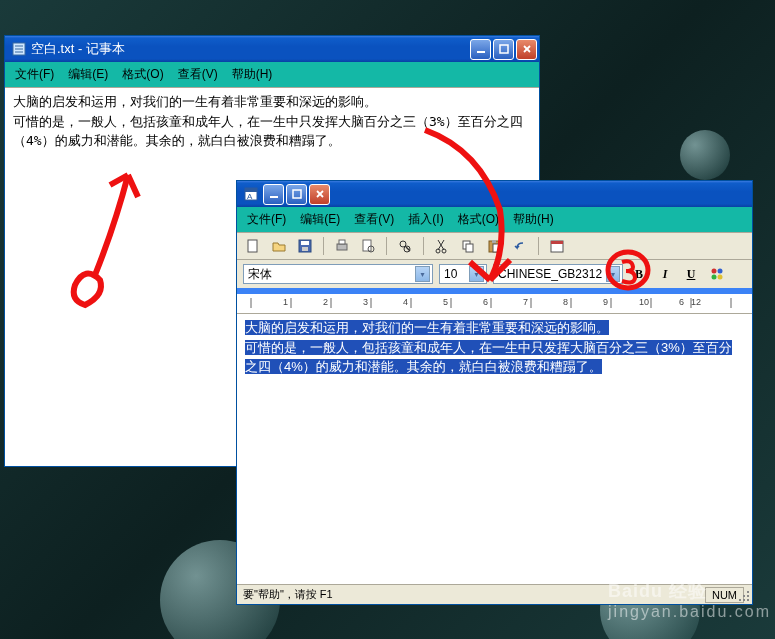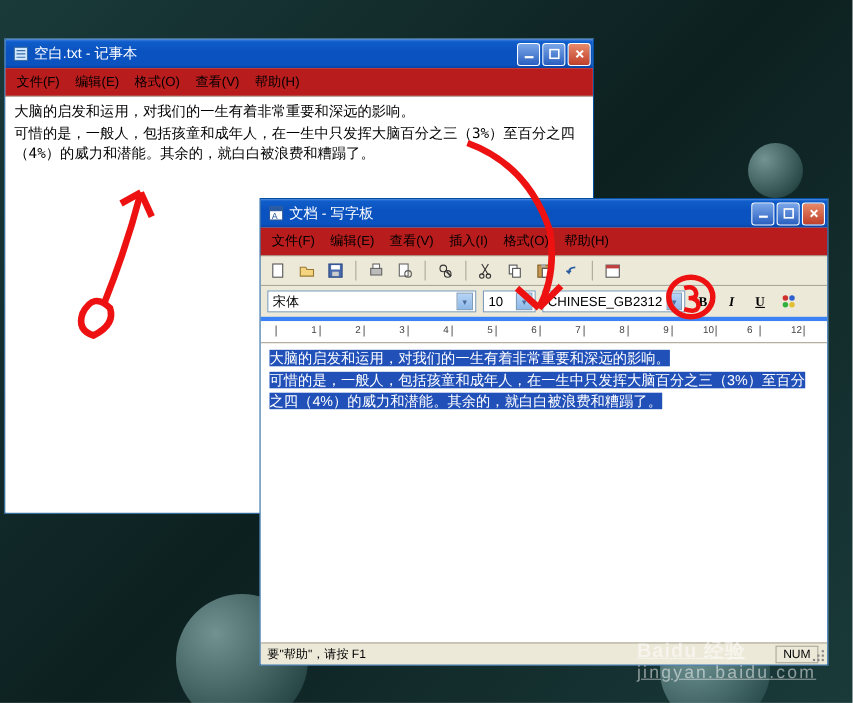--- a/index.html
+++ b/index.html
@@ -42,21 +42,21 @@
   border: 1px solid #fff;
   border-radius: 3px;
   color: #fff;
   font-size: 11px;
   display: flex; align-items: center; justify-content: center;
   cursor: pointer;
 }
 .winbtn.close { background: linear-gradient(to bottom, #e88a6a, #c0402a); }
 
 .menubar {
-  background: #b91c1c;
+  background: #14b8a6;
   padding: 2px 4px;
   display: flex;
   gap: 2px;
   font-size: 12px;
   color: #000;
   border-bottom: 1px solid #aca899;
 }
 .menuitem { padding: 2px 6px; cursor: pointer; }
 
 .toolbar {
@@ -73,21 +73,21 @@
   cursor: pointer;
 }
 .tsep { width: 1px; height: 18px; background: #aca899; margin: 0 2px; }
 
 .formatbar {
   background: #ece9d8;
   padding: 4px 6px;
   display: flex;
   align-items: center;
   gap: 6px;
-  border-bottom: 4px solid #3b82f6;
+  border-bottom: 6px solid #3b82f6;
 }
 .combo {
   background: #fff; border: 1px solid #7f9db9;
   height: 20px; display: flex; align-items: center;
   padding: 0 2px 0 4px; font-size: 12px;
 }
 .combo .arrow { background: linear-gradient(#b6d4f6,#8db8e8); width:15px; height:16px; margin-left:4px; display:flex; align-items:center; justify-content:center; font-size:8px; color:#4a6a9a; border:1px solid #7f9db9; }
 .fmtbtn { width: 20px; height: 20px; display:flex; align-items:center; justify-content:center; cursor:pointer; font-weight:bold; font-family:"Times New Roman",serif; }
 
 .ruler {
@@ -108,21 +108,21 @@
 .statusbar {
   height: 20px; background: #ece9d8; border-top: 1px solid #aca899;
   display:flex; align-items:center; padding:0 6px; font-size:11px;
 }
 .statusbar .cell { border:1px solid #aca899; padding:1px 6px; margin-right:2px; }
 .statusbar .spacer { flex:1; }
 
 .resize-grip { position:absolute; right:1px; bottom:1px; width:14px; height:14px; }
 
 .annot { position:absolute; pointer-events:none; }
-.watermark { position:absolute; right:33px; bottom:18px; color:rgba(255,255,255,0.5); font-size:18px; font-weight:bold; letter-spacing:1px;text-decoration:underline; }
+.watermark { position:absolute; right:4px; bottom:18px; color:rgba(255,255,255,0.5); font-size:18px; font-weight:bold; letter-spacing:1px; }
 .watermark small { display:block; font-size:16px; font-weight:normal; letter-spacing:2px; }
 </style>
 </head>
 <body>
 
 <div class="droplet d1"></div>
 <div class="droplet d2"></div>
 <div class="droplet d3"></div>
 <div class="droplet d4"></div>
 
@@ -171,21 +171,20 @@
 
 <div class="window" style="left:236px; top:180px; width:517px; height:425px;">
   <div class="titlebar">
     <span class="icon">
       <svg width="14" height="14">
           <rect x="1" y="1" width="12" height="12" fill="#fff" stroke="#2a5aa0"></rect>
           <rect x="1" y="1" width="12" height="4" fill="#2a5aa0"></rect>
           <text x="3" y="12" font-size="8" fill="#2a5aa0">A</text>
         </svg>
     </span>
-    <span class="title">文档 - 写字板</span>
     <div class="winbtns">
       <div class="winbtn">
           <svg width="10" height="10">
             <rect x="1" y="7" width="8" height="2" fill="#fff"></rect>
           </svg>
         </div>
       <div class="winbtn">
           <svg width="10" height="10">
             <rect x="1" y="1" width="8" height="8" fill="none" stroke="#fff" stroke-width="1.5"></rect>
           </svg>
@@ -330,21 +329,21 @@
     <span style="left:86px">2</span>
     <span style="left:126px">3</span>
     <span style="left:166px">4</span>
     <span style="left:206px">5</span>
     <span style="left:246px">6</span>
     <span style="left:286px">7</span>
     <span style="left:326px">8</span>
     <span style="left:366px">9</span>
     <span style="left:402px">10</span>
     <span style="left:442px">6</span>
-    <span style="left:482px">12</span>
+    <span style="left:454px">12</span>
   </div>
   <div class="content wordpad-content">
     <div><span class="line">大脑的启发和运用，对我们的一生有着非常重要和深远的影响。</span></div>
     <div><span class="line">可惜的是，一般人，包括孩童和成年人，在一生中只发挥大脑百分之三（3%）至百分之四（4%）的威力和潜能。其余的，就白白被浪费和糟蹋了。</span></div>
   </div>
   <div class="statusbar">
     <span>要"帮助"，请按 F1</span>
     <span class="spacer"></span>
     <span class="cell">NUM</span>
     <svg class="resize-grip" width="14" height="14">

